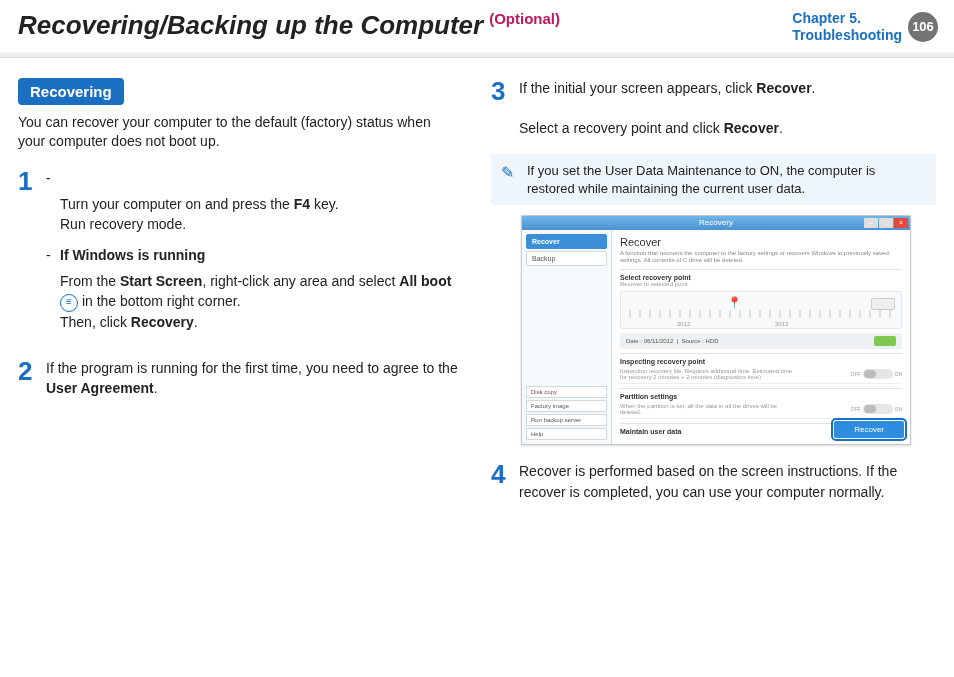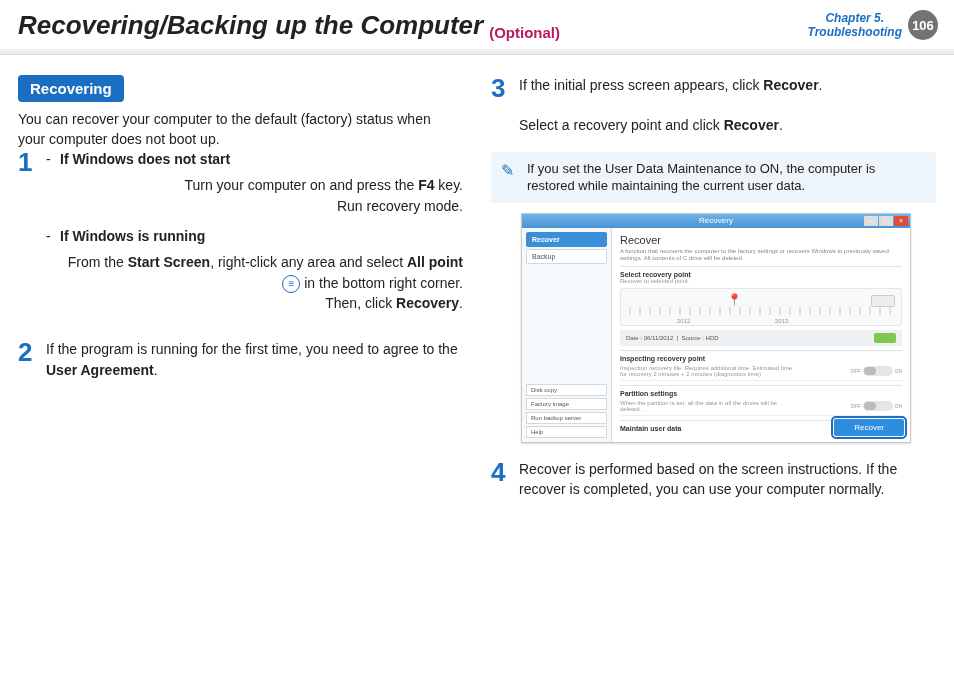--- a/index.html
+++ b/index.html
@@ -11,40 +11,39 @@
     height: 677px;
     position: relative;
     overflow: hidden;
   }
   .header {
     display: flex;
     justify-content: space-between;
     align-items: flex-start;
     padding: 10px 16px 0 18px;
   }
-  .title-wrap { display: flex; align-items: flex-end; gap: 6px; }
+  .title-wrap { display: flex; align-items: flex-start; gap: 6px; }
   .main-title {
     font-size: 26px;
     font-weight: 800;
     font-style: italic;
     color: #222;
   }
   .optional {
     font-size: 15px;
     font-weight: 700;
     color: #be185d;
   }
   .chapter-wrap { display: flex; align-items: center; gap: 6px; }
   .chapter-text {
-    text-align: center;
-    font-size: 12px;
+    text-align: left;
+    font-size: 14px;
     font-weight: 700;
     color: #1b6fc2;
     line-height: 1.2;
-    font-style: italic;
   }
   .page-circle {
     width: 30px; height: 30px; border-radius: 50%;
     background: #737373; color: #fff;
     display: flex; align-items: center; justify-content: center;
     font-weight: 700; font-size: 13px;
   }
   .divider {
     height: 6px;
     background: linear-gradient(#f5f5f5,#e8e8e8);
@@ -63,33 +62,34 @@
     font-weight: 700;
     font-size: 15px;
     padding: 5px 12px;
     border-radius: 4px;
     display: inline-block;
     margin-bottom: 8px;
   }
   .intro {
     font-size: 14px;
     line-height: 1.4;
+    margin-bottom: 16px;
     max-width: 420px;
   }
   .step { display: flex; gap: 8px; margin-bottom: 16px; }
   .step-num {
     font-size: 26px; font-weight: 700; color: #1b6fc2;
     line-height: 1; min-width: 20px;
   }
   .step-body { font-size: 14px; line-height: 1.45; flex:1; }
   .dash-item { display:flex; gap:6px; margin-bottom:6px; }
   .dash { flex:0 0 8px; }
   .sub-block { margin-left:0; margin-bottom:10px; }
   .sub-head { font-weight:700; }
-  .sub-text { margin-top:2px;text-align:right; }
+  .sub-text { margin-top:2px; }
   .inline-icon {
     display:inline-flex; width:18px; height:18px;
     border:1.5px solid #1b6fc2; border-radius:50%;
     align-items:center; justify-content:center;
     vertical-align:middle; font-size:10px; color:#1b6fc2;
     font-weight:700;
   }
   .note-box {
     background:#eef5fb;
     display:flex; gap:8px;
@@ -181,56 +181,55 @@
   <div class="col">
     <div class="section-head">Recovering</div>
     <p class="intro">You can recover your computer to the default (factory) status when your computer does not boot up.</p>
 
     <div class="step">
       <div class="step-num">1</div>
       <div class="step-body">
         <div class="sub-block">
           <div class="dash-item">
             <span class="dash">-</span>
-            <span class="sub-head">If Windows does not start</span>
           </div>
           <div class="sub-text" style="margin-left:14px;">
             <span>Turn your computer on and press the </span><b>F4</b><span> key.</span><br>
             <span>Run recovery mode.</span>
           </div>
         </div>
         <div class="sub-block">
           <div class="dash-item">
             <span class="dash">-</span>
             <span class="sub-head">If Windows is running</span>
           </div>
           <div class="sub-text" style="margin-left:14px;">
             <span>From the </span><b>Start Screen</b><span>, right-click any area and select </span>
-            <b>All point</b>
+            <b>All boot</b>
             <span class="inline-icon">≡</span>
             <span> in the bottom right corner.</span><br>
             <span>Then, click </span><b>Recovery</b><span>.</span>
           </div>
         </div>
       </div>
     </div>
 
     <div class="step">
       <div class="step-num">2</div>
       <div class="step-body">
         <span>If the program is running for the first time, you need to agree to the </span><b>User Agreement</b><span>.</span>
       </div>
     </div>
   </div>
 
   <div class="col">
     <div class="step">
       <div class="step-num">3</div>
       <div class="step-body">
-        <div><span>If the initial press screen appears, click </span><b>Recover</b><span>.</span></div>
+        <div><span>If the initial your screen appears, click </span><b>Recover</b><span>.</span></div>
         <div style="margin-top:20px;"><span>Select a recovery point and click </span><b>Recover</b><span>.</span></div>
       </div>
     </div>
 
     <div class="note-box">
       <span class="note-icon">✎</span>
       <span>If you set the User Data Maintenance to ON, the computer is restored while maintaining the current user data.</span>
     </div>
 
     <div class="shot">

